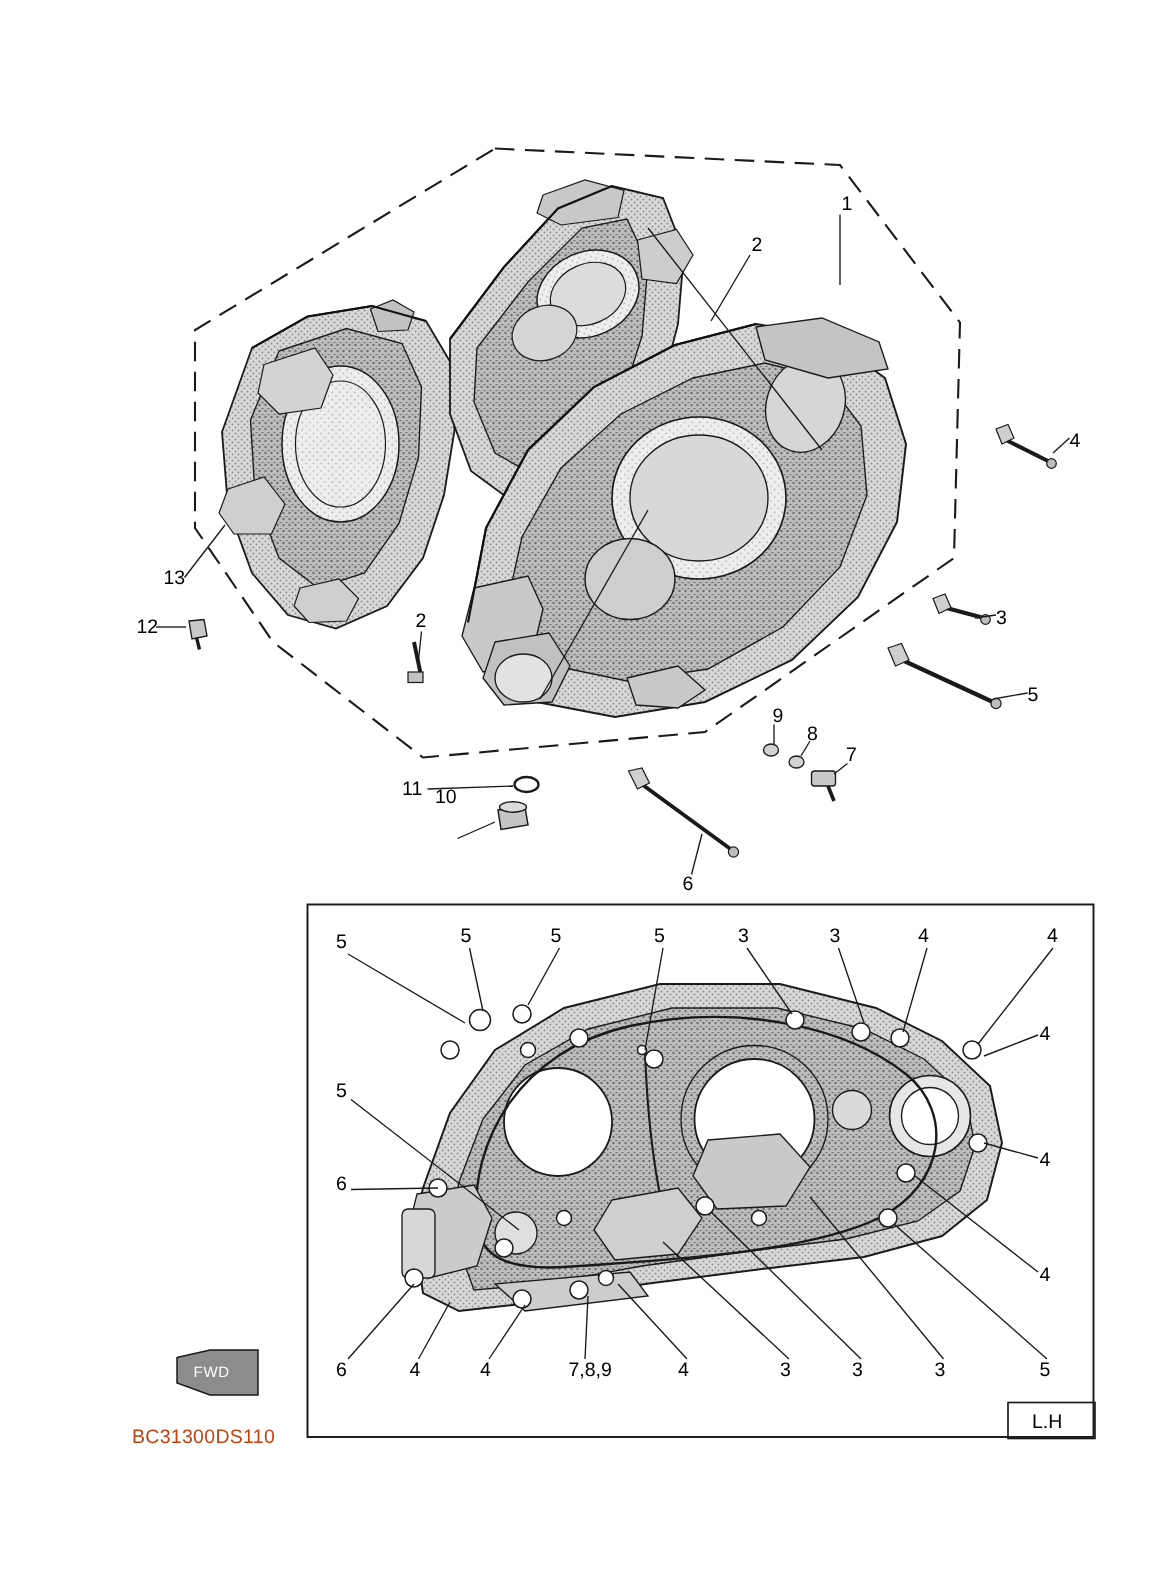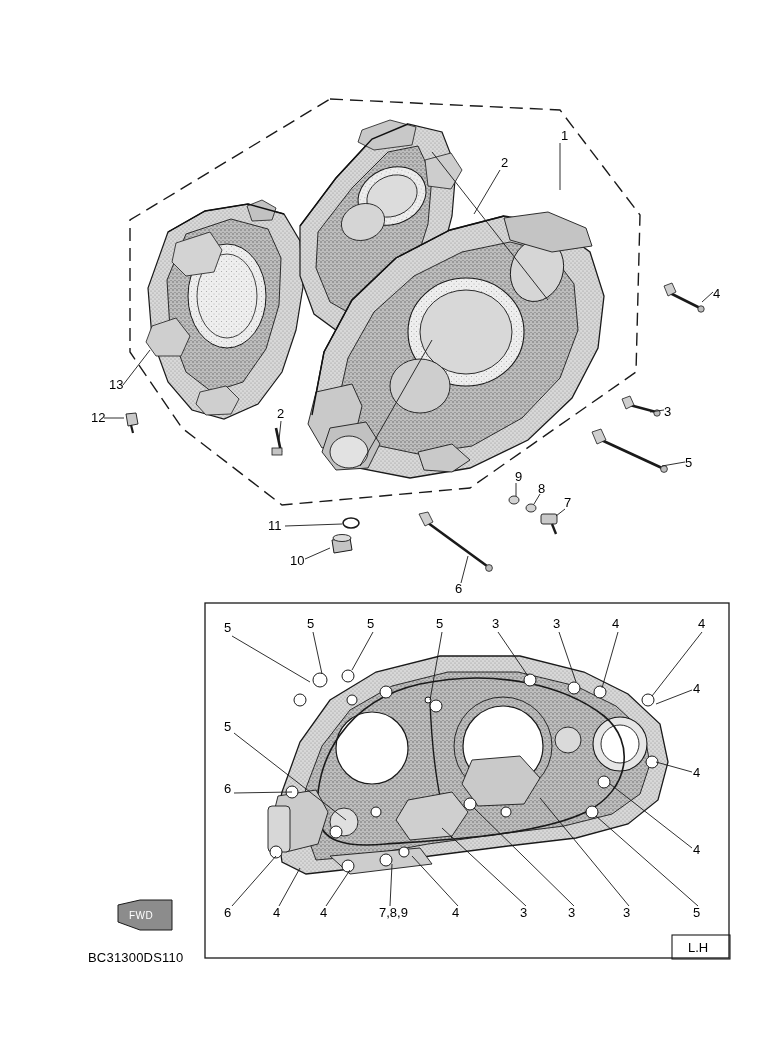--- a/index.html
+++ b/index.html
@@ -32,21 +32,21 @@
     font-size: 13px;
     font-family: "Liberation Sans", sans-serif;
     color: #000;
     line-height: 1;
     white-space: nowrap;
   }
   .partcode {
     position: absolute;
     font-size: 13px;
     letter-spacing: 0.2px;
-    color: #000000;
+    color: #c2410c;
   }
   .lh-label {
     position: absolute;
     font-size: 13px;
     color: #000;
   }
   .fwd-text {
     position: absolute;
     font-size: 10px;
     font-weight: normal;
@@ -290,21 +290,21 @@
       <div class="callout" style="left: 713px; top: 287px;">4</div>
       <div class="callout" style="left: 109px; top: 378px;">13</div>
       <div class="callout" style="left: 91px; top: 411px;">12</div>
       <div class="callout" style="left: 664px; top: 405px;">3</div>
       <div class="callout" style="left: 277px; top: 407px;">2</div>
       <div class="callout" style="left: 685px; top: 456px;">5</div>
       <div class="callout" style="left: 515px; top: 470px;">9</div>
       <div class="callout" style="left: 538px; top: 482px;">8</div>
       <div class="callout" style="left: 564px; top: 496px;">7</div>
       <div class="callout" style="left: 268px; top: 519px;">11</div>
-      <div class="callout" style="left: 290px; top: 554px;">10</div>
+      <div class="callout" style="left: 290px; top: 524px;">10</div>
       <div class="callout" style="left: 455px; top: 582px;">6</div>
     </div>
   <div id="callouts-lower">
       <div class="callout" style="left: 224px; top: 621px;">5</div>
       <div class="callout" style="left: 307px; top: 617px;">5</div>
       <div class="callout" style="left: 367px; top: 617px;">5</div>
       <div class="callout" style="left: 436px; top: 617px;">5</div>
       <div class="callout" style="left: 492px; top: 617px;">3</div>
       <div class="callout" style="left: 553px; top: 617px;">3</div>
       <div class="callout" style="left: 612px; top: 617px;">4</div>

